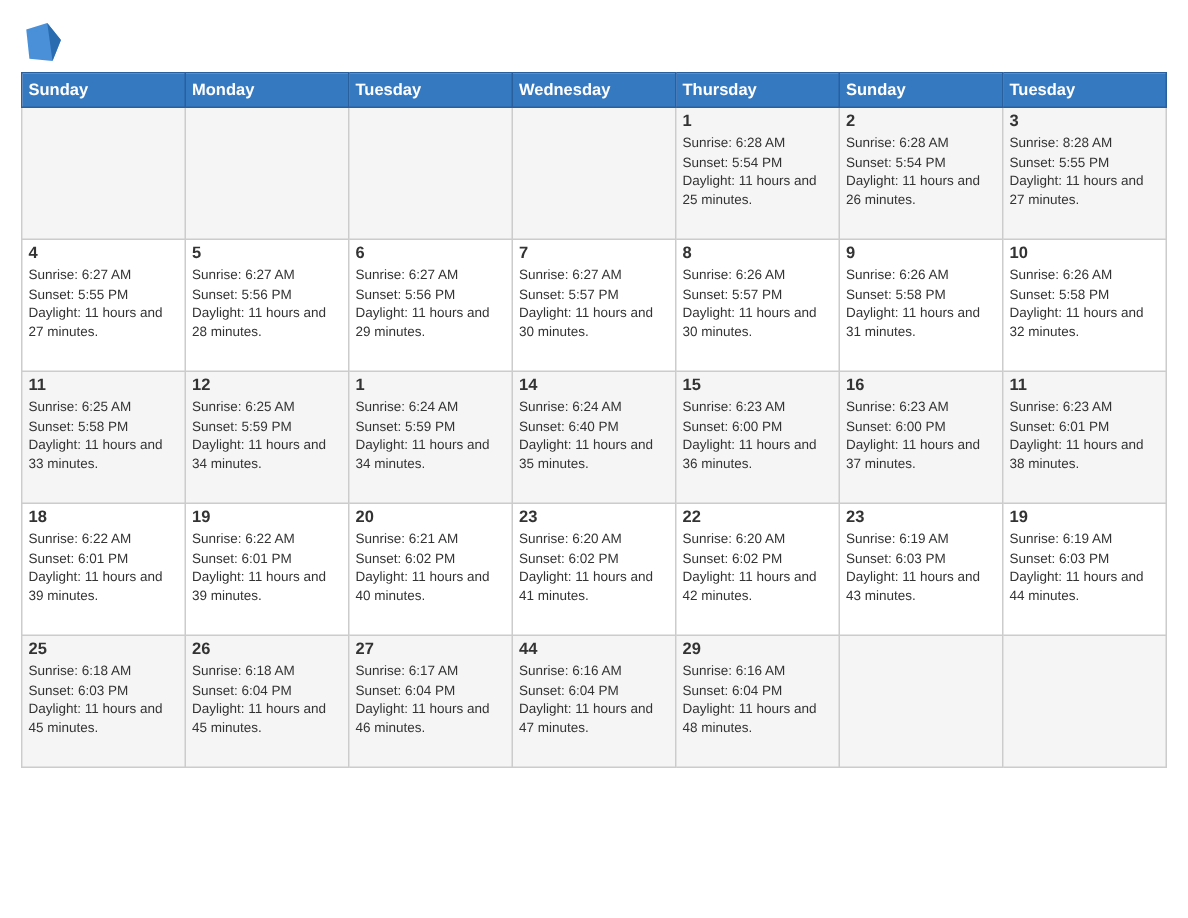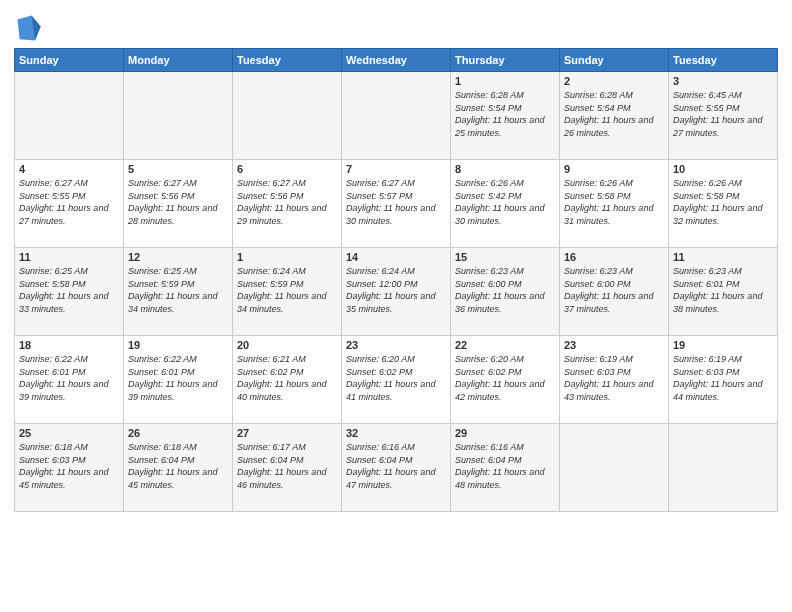--- a/index.html
+++ b/index.html
@@ -76,21 +76,20 @@
       font-size: 11px;
       font-weight: bold;
       color: #333;
       display: block;
       margin-bottom: 2px;
     }
     .day-info {
       font-size: 9px;
       color: #333;
       line-height: 1.4;
-      font-style: italic;
     }
     .empty-cell {
       background: #f9f9f9;
     }
   </style>
 </head>
 <body>
 
 <div class="page">
   <div class="header">
@@ -138,21 +137,21 @@
           </td>
           <td>
             <span class="day-number">2</span>
             <div class="day-info">Sunrise: 6:28 AM
 Sunset: 5:54 PM
 Daylight: 11 hours
 and 26 minutes.</div>
           </td>
           <td>
             <span class="day-number">3</span>
-            <div class="day-info">Sunrise: 6:45 AM
+            <div class="day-info">Sunrise: 8:28 AM
 Sunset: 5:55 PM
 Daylight: 11 hours
 and 27 minutes.</div>
           </td>
         </tr>
         <tr>
           <td>
             <span class="day-number">4</span>
             <div class="day-info">Sunrise: 6:27 AM
 Sunset: 5:55 PM
@@ -176,21 +175,21 @@
           <td>
             <span class="day-number">7</span>
             <div class="day-info">Sunrise: 6:27 AM
 Sunset: 5:57 PM
 Daylight: 11 hours
 and 30 minutes.</div>
           </td>
           <td>
             <span class="day-number">8</span>
             <div class="day-info">Sunrise: 6:26 AM
-Sunset: 5:42 PM
+Sunset: 5:57 PM
 Daylight: 11 hours
 and 30 minutes.</div>
           </td>
           <td>
             <span class="day-number">9</span>
             <div class="day-info">Sunrise: 6:26 AM
 Sunset: 5:58 PM
 Daylight: 11 hours
 and 31 minutes.</div>
           </td>
@@ -220,21 +219,21 @@
           <td>
             <span class="day-number">1</span>
             <div class="day-info">Sunrise: 6:24 AM
 Sunset: 5:59 PM
 Daylight: 11 hours
 and 34 minutes.</div>
           </td>
           <td>
             <span class="day-number">14</span>
             <div class="day-info">Sunrise: 6:24 AM
-Sunset: 12:00 PM
+Sunset: 6:40 PM
 Daylight: 11 hours
 and 35 minutes.</div>
           </td>
           <td>
             <span class="day-number">15</span>
             <div class="day-info">Sunrise: 6:23 AM
 Sunset: 6:00 PM
 Daylight: 11 hours
 and 36 minutes.</div>
           </td>
@@ -320,21 +319,21 @@
 and 45 minutes.</div>
           </td>
           <td>
             <span class="day-number">27</span>
             <div class="day-info">Sunrise: 6:17 AM
 Sunset: 6:04 PM
 Daylight: 11 hours
 and 46 minutes.</div>
           </td>
           <td>
-            <span class="day-number">32</span>
+            <span class="day-number">44</span>
             <div class="day-info">Sunrise: 6:16 AM
 Sunset: 6:04 PM
 Daylight: 11 hours
 and 47 minutes.</div>
           </td>
           <td>
             <span class="day-number">29</span>
             <div class="day-info">Sunrise: 6:16 AM
 Sunset: 6:04 PM
 Daylight: 11 hours

